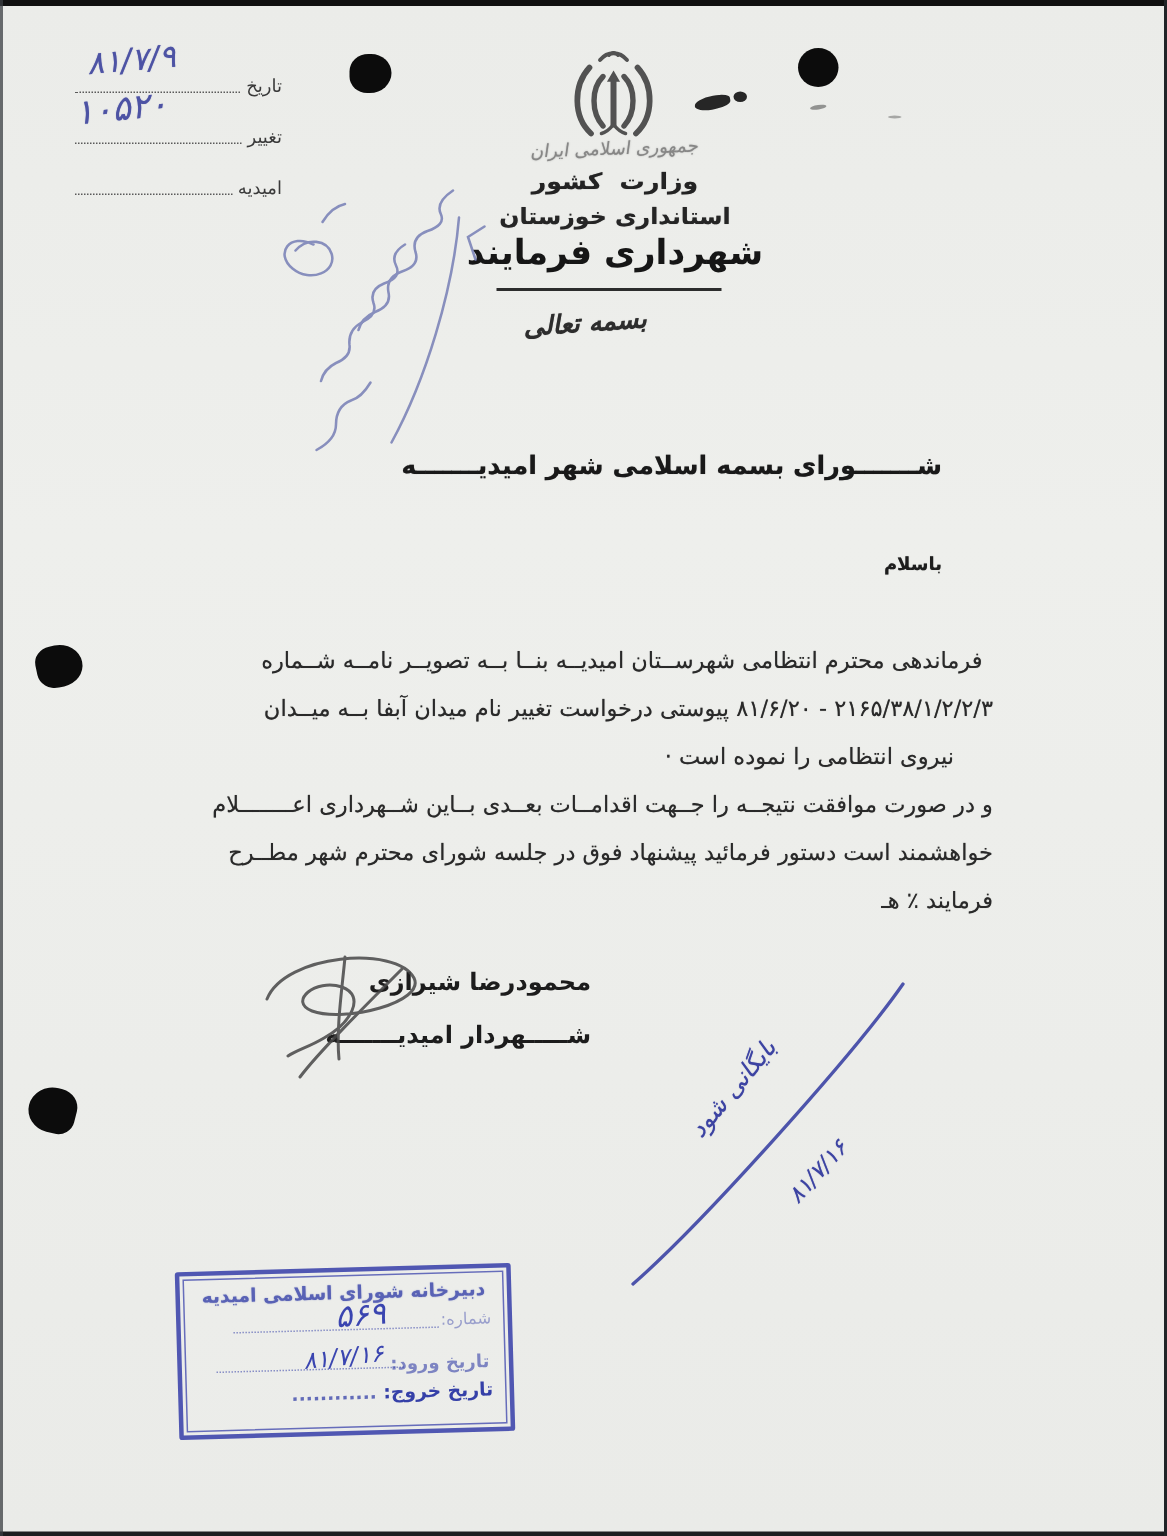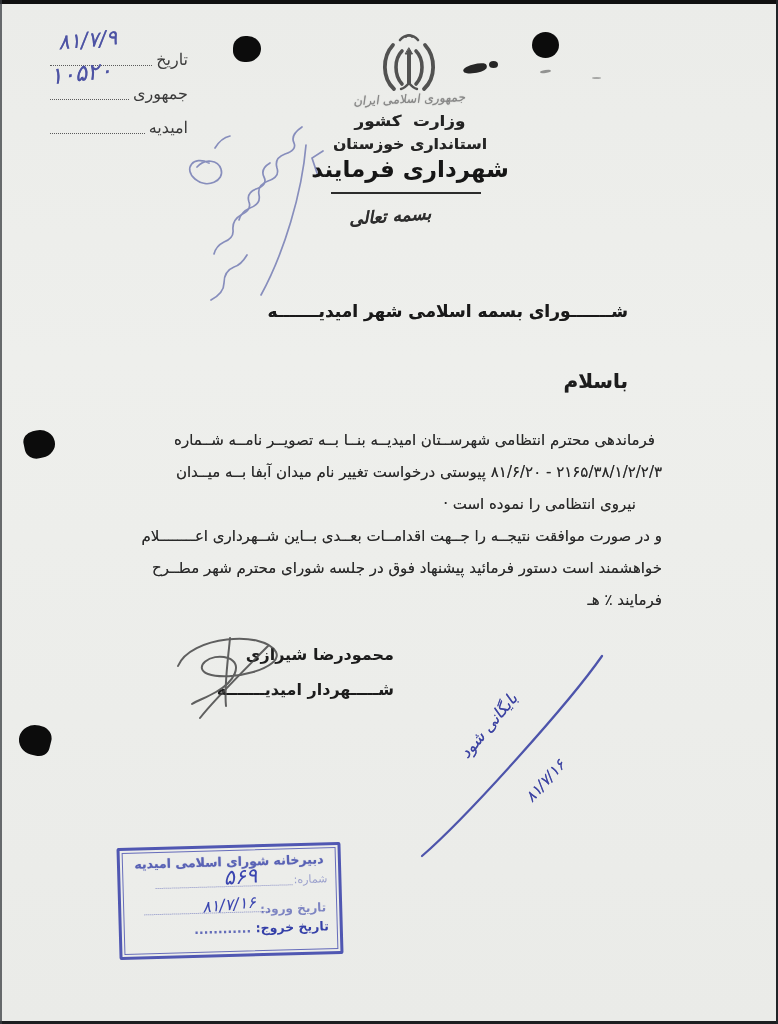--- a/index.html
+++ b/index.html
@@ -21,21 +21,21 @@
   .dot-tr { left:532px; top:32px; width:27px; height:26px; }
   .dot-ml { left:24px; top:430px; width:31px; height:28px; border-radius:42% 58% 55% 45%; transform:rotate(-12deg); }
   .dot-bl { left:19px; top:725px; width:32px; height:30px; border-radius:62% 48% 42% 58%; transform:rotate(14deg); }
   .smudge { position:absolute; background:#262626; border-radius:50%; }
   .sm1 { left:463px; top:64px; width:24px; height:9px; transform:rotate(-10deg); border-radius:60% 40% 50% 50%; }
   .sm2 { left:489px; top:61px; width:9px; height:7px; }
   .sm3 { left:540px; top:70px; width:11px; height:3px; opacity:.45; transform:rotate(-8deg); }
   .sm4 { left:592px; top:77px; width:9px; height:2px; opacity:.35; }
   
   .meta-row { position:absolute; left:50px; width:140px; display:flex; flex-direction:row; align-items:flex-end; direction:rtl; }
-  .meta-label { font-size:16px; color:#3a3a3a; white-space:nowrap; padding-right:2px;
+  .meta-label { font-size:12px; color:#3a3a3a; white-space:nowrap; padding-right:2px;
                 font-family:Liberation Serif, serif; }
   .meta-leader { flex:1; border-bottom:1.5px dotted #5a5a5a; margin:0 4px 3px 0; height:12px; }
   .hw { position:absolute; color:#4d53a4; font-style:italic; white-space:nowrap;
         text-shadow:0 0 .6px rgba(77,83,164,.7); direction:ltr; }
   .hw-date   { left:58px; top:28px; font-size:21px; transform:rotate(-5deg); }
   .hw-number { left:50px; top:60px; font-size:23px; transform:rotate(-6deg); letter-spacing:2px; }
   
   .emblem { position:absolute; left:377px; top:31px; }
   .h-country { position:absolute; left:320px; top:92px; width:180px; text-align:center;
                font-size:12px; color:#6e6e6e; opacity:.8; transform:skewX(-10deg) rotate(-2deg);
@@ -47,21 +47,21 @@
   .h-city { position:absolute; left:290px; top:156px; width:240px; text-align:center;
             font-size:23px; font-weight:bold; color:#161616; }
   .h-underline { position:absolute; left:331px; top:192px; width:150px; height:2px; background:#2c2c2c; }
   .besmellah { position:absolute; left:325px; top:206px; width:130px; text-align:center;
                font-size:17px; font-weight:bold; font-style:italic; color:#2d2d2d;
                transform:rotate(-4deg); text-shadow:0 0 .5px rgba(45,45,45,.6); }
   
   .soft { text-shadow:0 0 .45px rgba(30,30,30,.55); }
   .recipient { position:absolute; right:150px; top:301px; font-size:17px; font-weight:bold;
                color:#191919; white-space:nowrap; }
-  .salutation { position:absolute; right:150px; top:369px; font-size:20px; font-weight:bold; color:#1d1d1d;text-align:center; }
+  .salutation { position:absolute; right:150px; top:369px; font-size:12px; font-weight:bold; color:#1d1d1d;text-align:center; }
   .body-block { position:absolute; right:116px; top:424px; width:550px; font-size:15px;
                 line-height:32px; color:#292929; text-align:right; }
   .body-line { white-space:nowrap; }
   .indent-sm { padding-right:7px; }
   .indent-md { padding-right:26px; }
   .sig-block { position:absolute; right:384px; top:645px; text-align:right; }
   .sig-name  { font-size:16px; font-weight:bold; color:#1c1c1c; white-space:nowrap; }
   .sig-title { font-size:16px; font-weight:bold; color:#1c1c1c; white-space:nowrap; margin-top:16px; }
   .sig-scribble { position:absolute; left:168px; top:624px; }
   
@@ -108,21 +108,21 @@
   <div class="smudge sm1"></div>
   <div class="smudge sm2"></div>
   <div class="smudge sm3"></div>
   <div class="smudge sm4"></div>
 
   <div class="meta-row" style="top:50px">
     <span class="meta-label">تاریخ</span>
     <span class="meta-leader"></span>
   </div>
   <div class="meta-row" style="top:84px">
-    <span class="meta-label">جمهوری</span>
+    <span class="meta-label">تغییر</span>
     <span class="meta-leader"></span>
   </div>
   <div class="meta-row" style="top:118px">
     <span class="meta-label">امیدیه</span>
     <span class="meta-leader"></span>
   </div>
   <div class="hw hw-date">۸۱/۷/۹</div>
   <div class="hw hw-number">۱۰۵۲۰</div>
 
   <div class="emblem">

